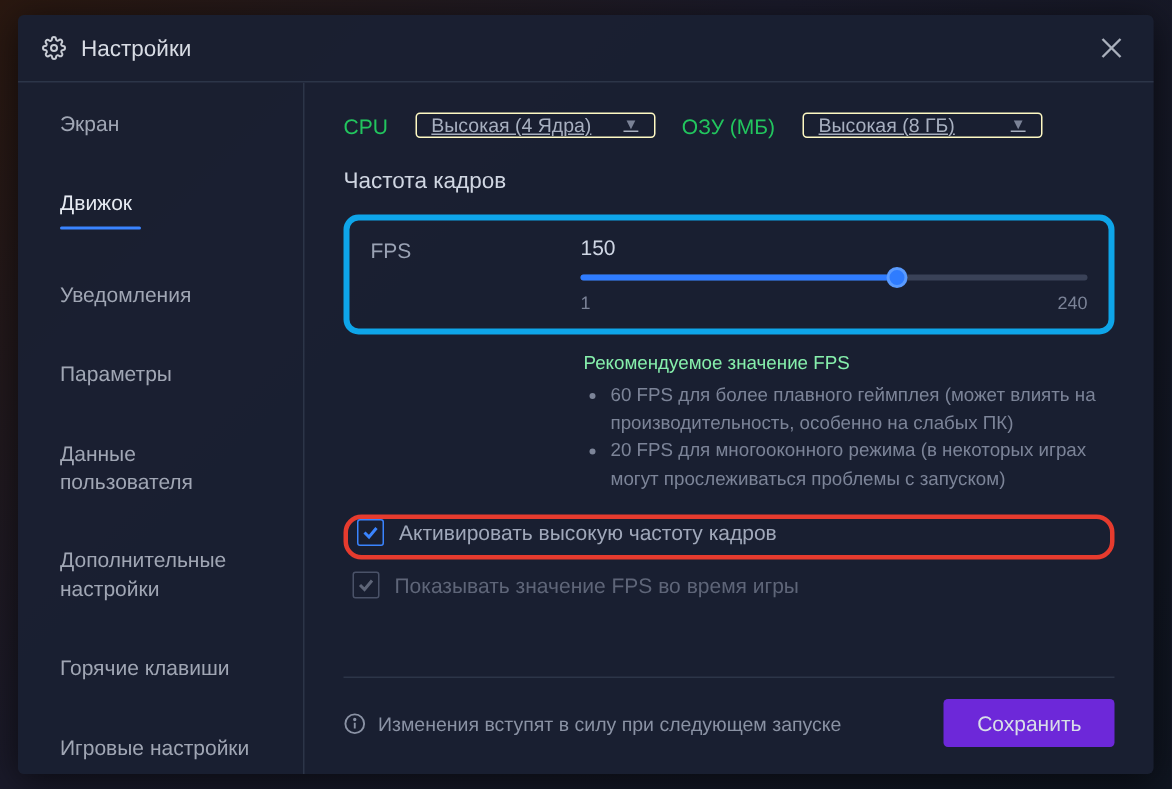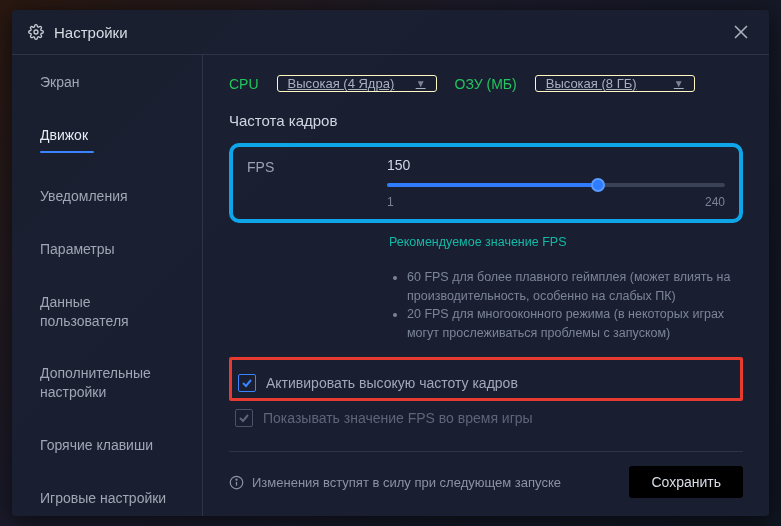--- a/index.html
+++ b/index.html
@@ -34,33 +34,33 @@
   .highlight-box { border: 4px solid #0ea5e9; border-radius: 10px; padding: 10px 14px 10px 14px; margin-bottom: 10px; }
   .fps-row { display: flex; gap: 20px; align-items: flex-start; }
   .fps-label { font-size: 14px; color: #9aa2b4; width: 120px; padding-top: 2px; }
   .slider-wrap { flex: 1; }
   .fps-value { font-size: 14px; color: #cfd6e4; margin-bottom: 10px; }
   .slider-track { position: relative; height: 4px; background: #3a4258; border-radius: 2px; width: 100%; }
   .slider-fill { position: absolute; left: 0; top: 0; bottom: 0; background: #2f7cff; border-radius: 2px; width: 62.3%; }
   .slider-thumb { position: absolute; top: 50%; left: 62.3%; width: 14px; height: 14px; background: #2f7cff; border-radius: 50%; transform: translate(-50%, -50%); border: 2px solid #5a9bff; }
   .slider-ticks { display: flex; justify-content: space-between; font-size: 12px; color: #7a8296; margin-top: 8px; }
   .hints { margin-left: 160px; font-size: 12.5px; color: #7c8498; line-height: 1.5; margin-bottom: 14px; }
-  .hints-title { color: #14b8a6; margin-bottom: 16px; }
+  .hints-title { color: #86efac; margin-bottom: 2px; }
   .hints ul { list-style: disc; padding-left: 18px; }
   .check-row { display: flex; align-items: center; gap: 10px; font-size: 14px; color: #a0a8ba; cursor: pointer; }
   .check-row.dim { color: #5e6578; }
-  .check-pill { display: inline-flex; border: 3px solid #e63b2e; border-radius: 2px; padding: 14px 12px 6px 6px; margin-bottom: 8px; }
+  .check-pill { display: inline-flex; border: 3px solid #e63b2e; border-radius: 12px; padding: 0 12px 6px 6px; margin-bottom: 8px; }
   .cbox { width: 18px; height: 18px; border: 1.5px solid #6a728a; border-radius: 2px; display: inline-flex; align-items: center; justify-content: center; }
   .cbox.checked svg { display: block; }
   .cbox svg { display: none; }
   .cbox.blue { border-color: #3a84ff; }
   .cbox.dim { border-color: #4a5268; }
   .footer { margin-top: auto; border-top: 1px solid #2c3548; padding: 14px 0 18px 0; display: flex; align-items: center; justify-content: space-between; }
   .foot-note { display: flex; align-items: center; gap: 8px; font-size: 13px; color: #8a92a4; }
-  .save-btn { background: #000000; color: #d8dee8; border: none; padding: 8px 22px; border-radius: 3px; font-size: 14px; cursor: pointer; }
+  .save-btn { background: #6d28d9; color: #d8dee8; border: none; padding: 8px 22px; border-radius: 3px; font-size: 14px; cursor: pointer; }
   svg { display: block; }
 </style>
 </head>
 <body>
 
 <div class="backdrop"></div>
 
 <div class="window">
 
   <div class="titlebar">

